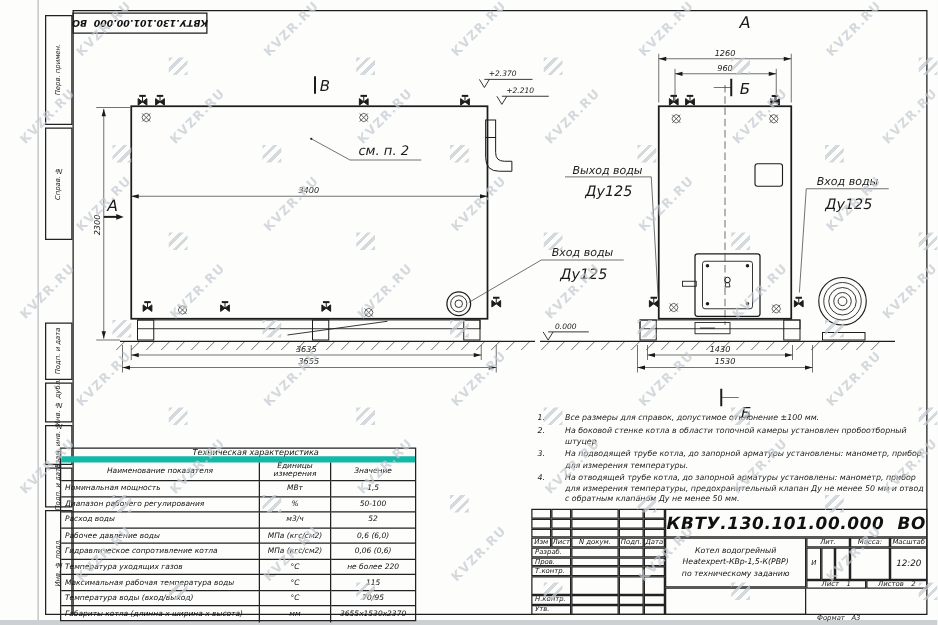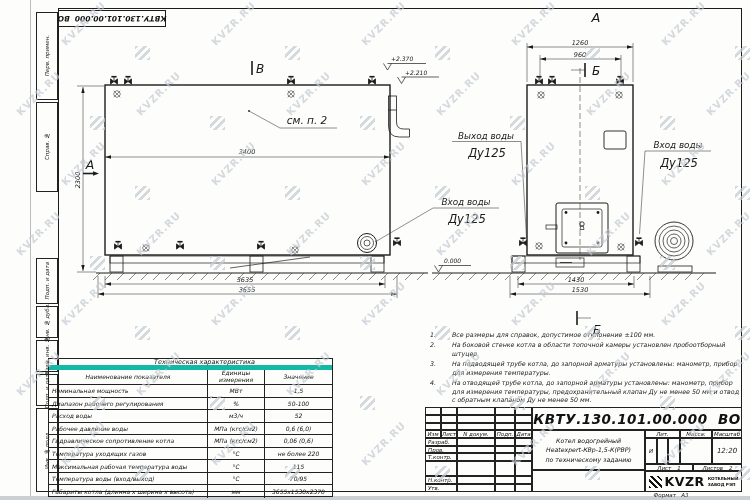--- a/index.html
+++ b/index.html
@@ -462,28 +462,20 @@
 
     <div class="cell sheetrow" style="left:220px;top:57px;width:48px;height:7px;">
       <span>Лист</span>
         <span>1</span>
     </div>
     <div class="cell sheetrow" style="left:268px;top:57px;width:49px;height:7px;">
       <span>Листов</span>
         <span>2</span>
     </div>
 
-    <div class="cell logo-cell" style="left:220px;top:64px;width:97px;height:21px;">
-      <div class="logo-stripes"></div>
-      <span class="logo-word">KVZR</span>
-      <span class="logo-co">
-        <span>КОТЕЛЬНЫЙ</span>
-        <span>ЗАВОД РЭП</span>
-      </span>
-    </div>
   </div>
   <div class="format-note">Формат   А3</div>
 
   <div id="wm-layer">
       <span class="wm" style="left: 55px; top: 18px;">KVZR.RU</span>
       <div class="wm-glyph" style="left: 135px; top: 46px;"></div>
       <span class="wm" style="left: 205px; top: 18px;">KVZR.RU</span>
       <div class="wm-glyph" style="left: 285px; top: 46px;"></div>
       <span class="wm" style="left: 355px; top: 18px;">KVZR.RU</span>
       <div class="wm-glyph" style="left: 435px; top: 46px;"></div>

